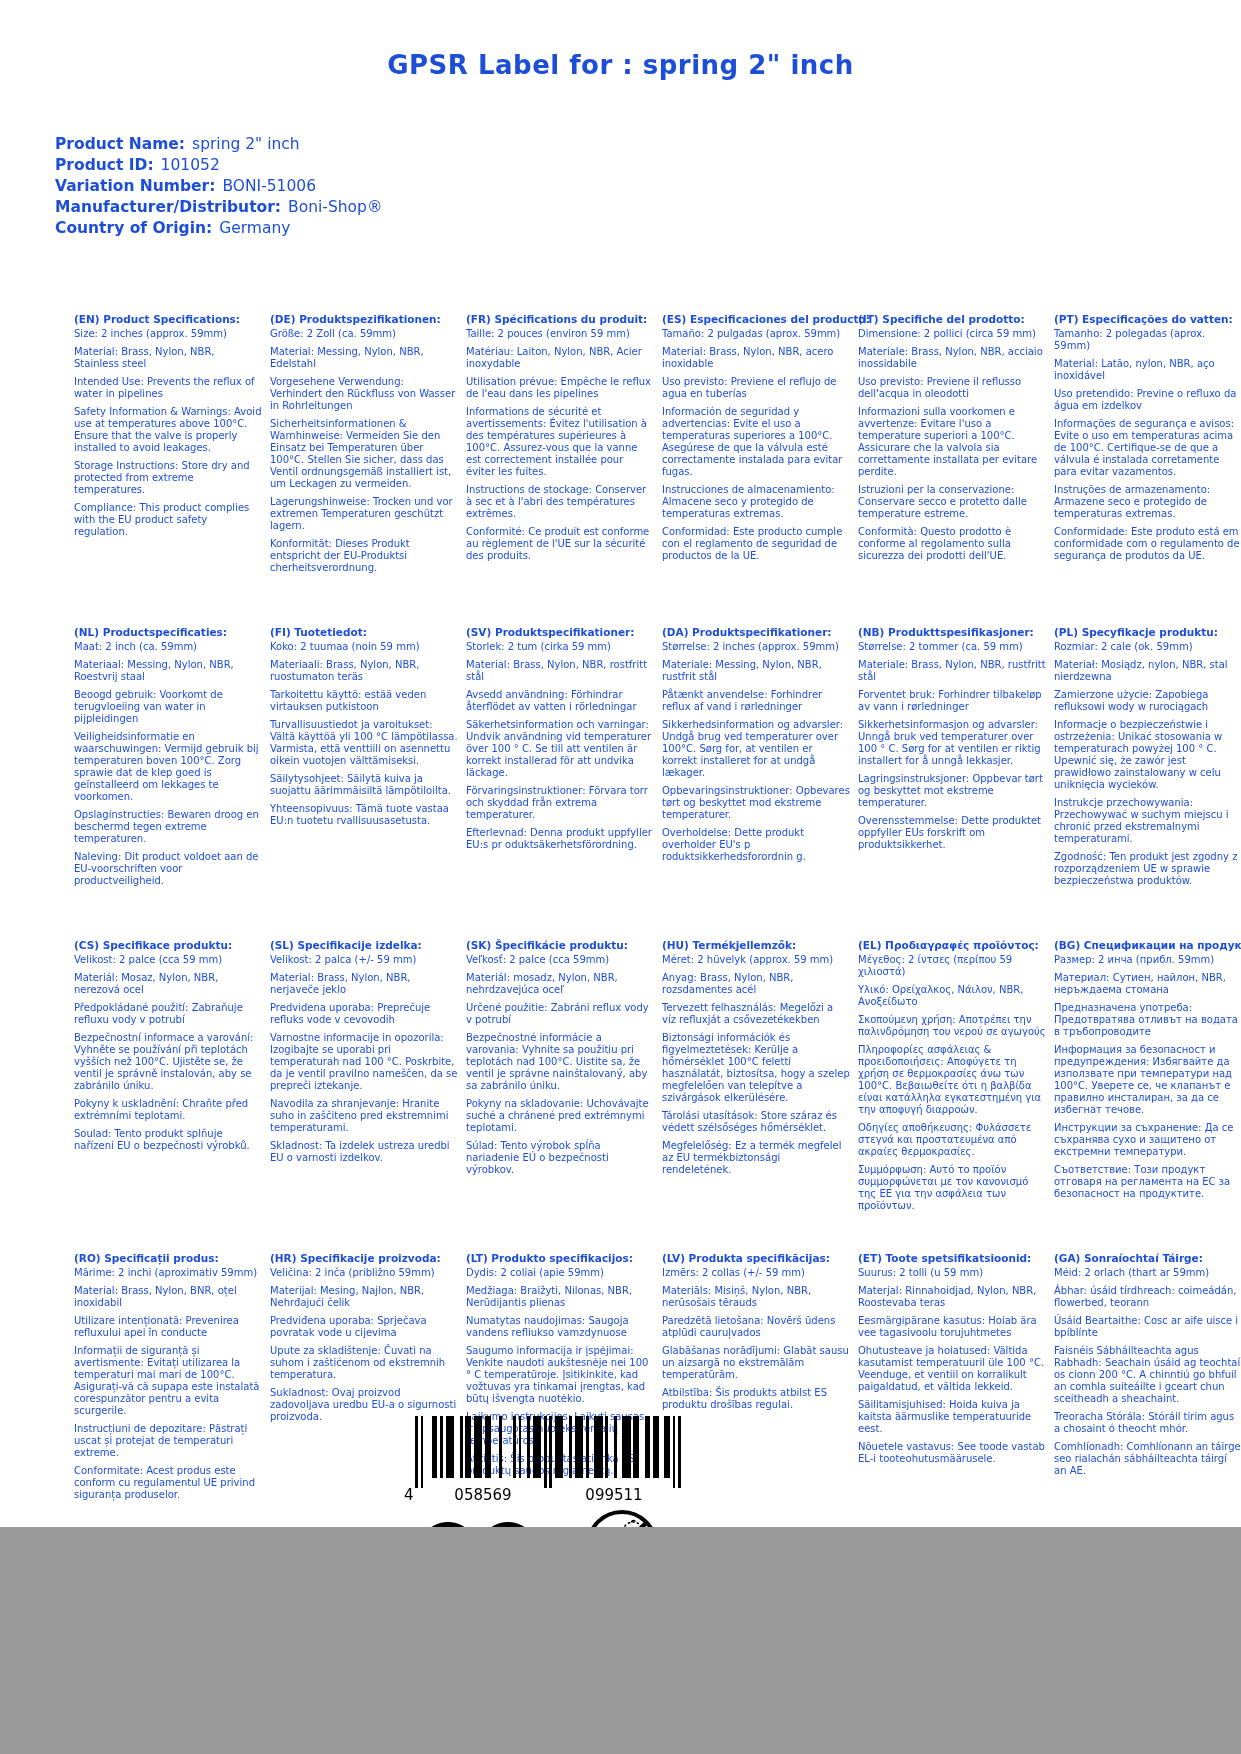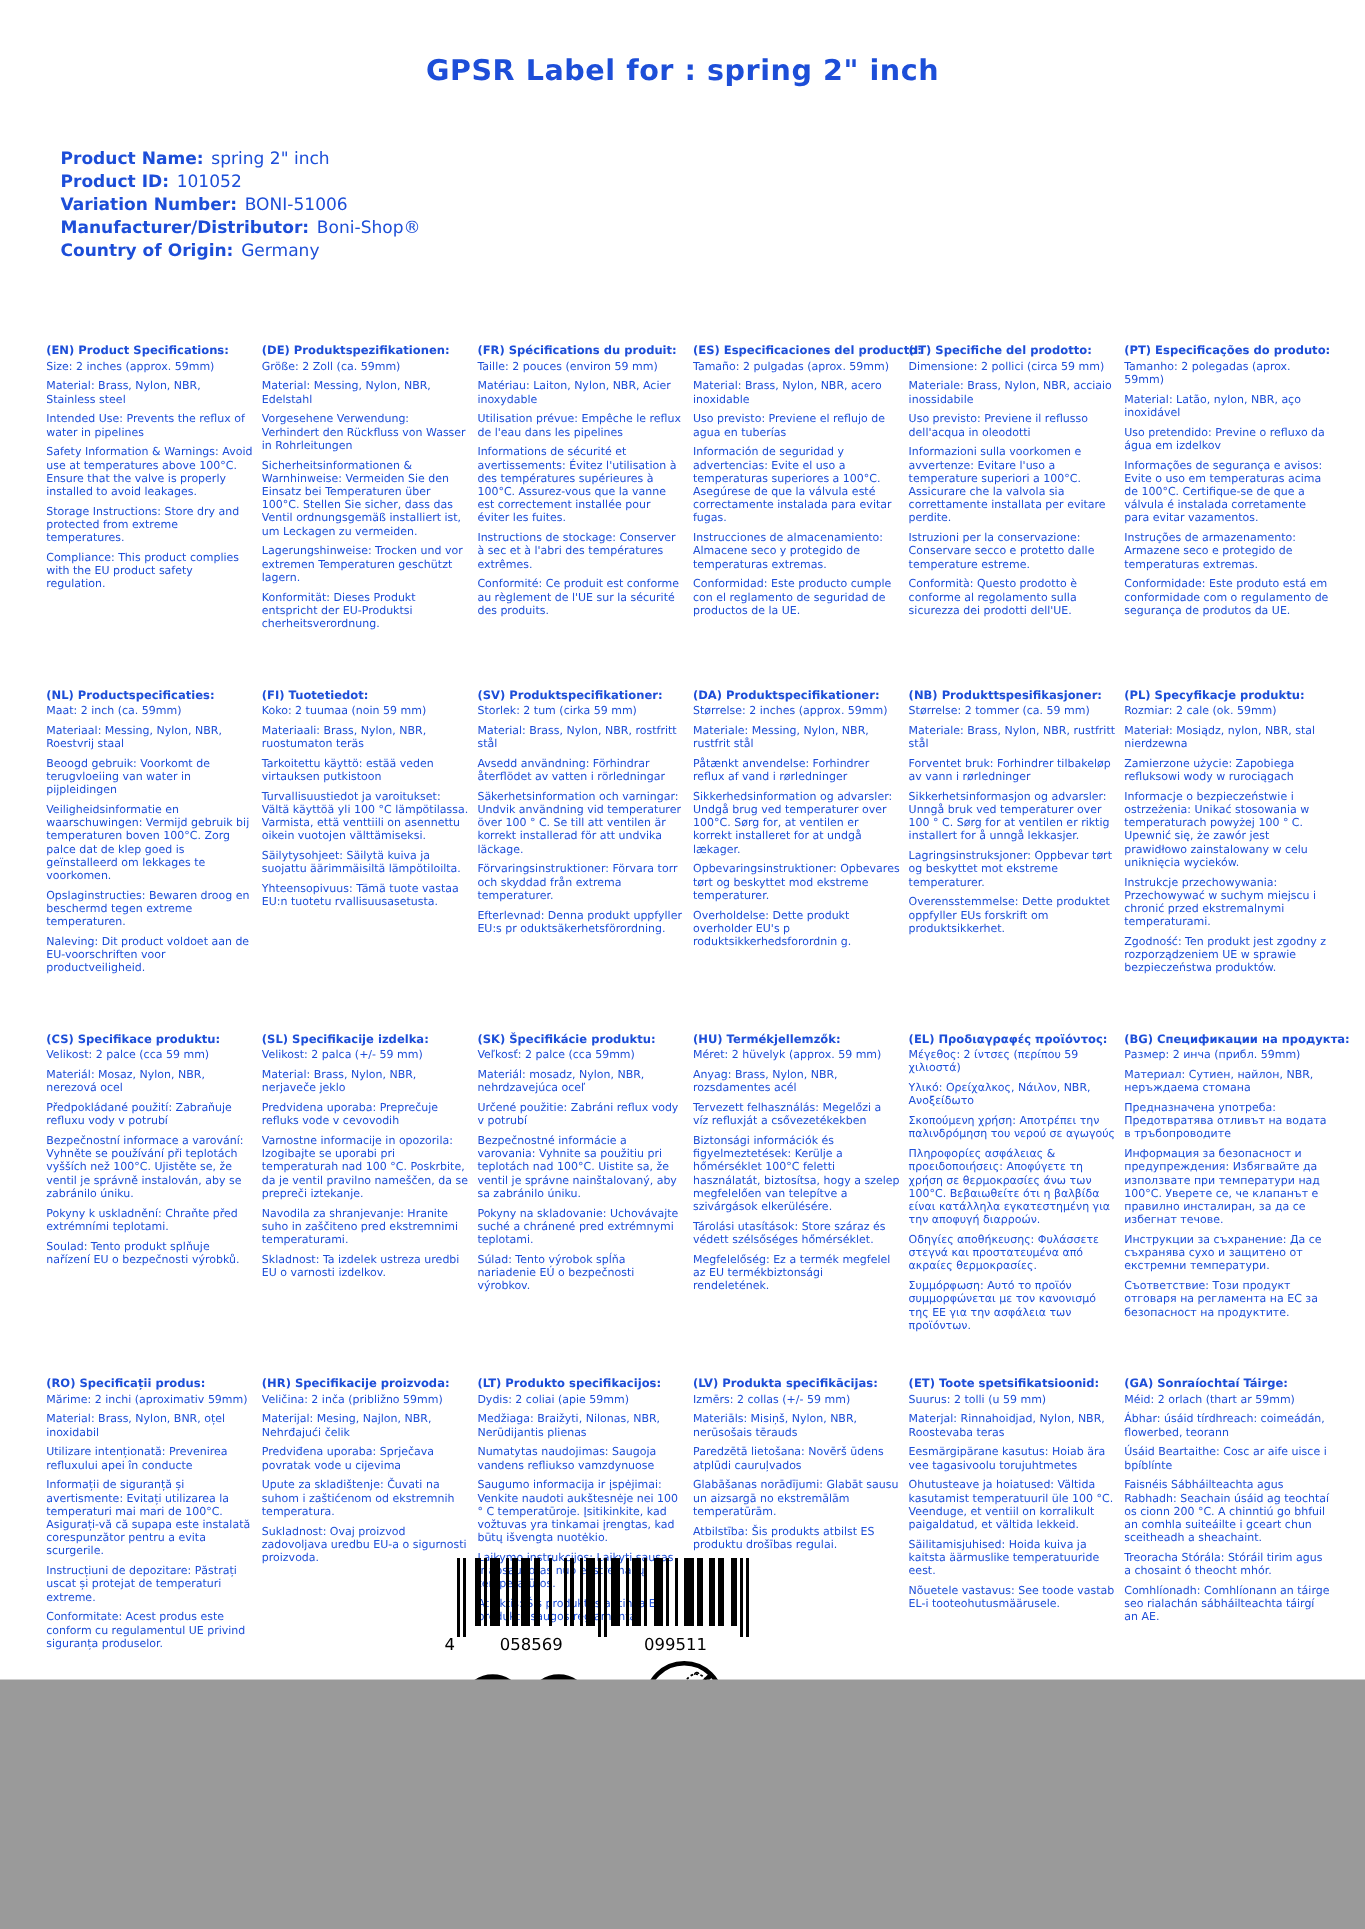--- a/index.html
+++ b/index.html
@@ -9,21 +9,21 @@
   }
   .title{
     position:absolute;top:50px;left:0;width:100%;text-align:center;
     font-size:26px;font-weight:bold;margin:0;letter-spacing:.5px;
   }
   .product-info{position:absolute;left:55px;top:134px;font-size:15.5px;line-height:21px;}
   .pi-row{white-space:nowrap;}
   .pi-label{font-weight:bold;}
   .pi-value{margin-left:7px;}
   .lang-grid{
-    position:absolute;left:42px;top:305px;
+    position:absolute;left:74px;top:305px;
     display:grid;grid-template-columns:repeat(6,188px);grid-auto-rows:313px;column-gap:8px;
   }
   .lang-block h3{font-size:10.5px;font-weight:bold;margin:8px 0 3px;white-space:nowrap;}
   .lang-block p{font-size:10px;line-height:1.2;margin:0 0 6px;}
   .barcode-wrap{position:absolute;left:390px;top:1408px;}
   .barcode-wrap svg{display:block;}
   #bars rect{fill:#000;}
   .bc-num{font-size:15px;font-family:"DejaVu Sans",sans-serif;fill:#000;}
   .ce-mark{position:absolute;left:420px;top:1518px;}
   .age-mark{position:absolute;left:582px;top:1506px;}
@@ -109,38 +109,38 @@
           <p>Dimensione: 2 pollici (circa 59 mm)</p>
           <p>Materiale: Brass, Nylon, NBR, acciaio inossidabile</p>
           <p>Uso previsto: Previene il reflusso dell'acqua in oleodotti</p>
           <p>Informazioni sulla voorkomen e avvertenze: Evitare l'uso a temperature superiori a 100°C. Assicurare che la valvola sia correttamente installata per evitare perdite.</p>
           <p>Istruzioni per la conservazione: Conservare secco e protetto dalle temperature estreme.</p>
           <p>Conformità: Questo prodotto è conforme al regolamento sulla sicurezza dei prodotti dell'UE.</p>
         </div>
     </div>
 
     <div class="lang-block">
-      <h3>(PT) Especificações do produto:</h3>
+      <h3>(PT) Especificações do vatten:</h3>
       <div class="paras">
           <p>Tamanho: 2 polegadas (aprox. 59mm)</p>
           <p>Material: Latão, nylon, NBR, aço inoxidável</p>
           <p>Uso pretendido: Previne o refluxo da água em izdelkov</p>
           <p>Informações de segurança e avisos: Evite o uso em temperaturas acima de 100°C. Certifique-se de que a válvula é instalada corretamente para evitar vazamentos.</p>
           <p>Instruções de armazenamento: Armazene seco e protegido de temperaturas extremas.</p>
           <p>Conformidade: Este produto está em conformidade com o regulamento de segurança de produtos da UE.</p>
         </div>
     </div>
 
     <div class="lang-block">
       <h3>(NL) Productspecificaties:</h3>
       <div class="paras">
           <p>Maat: 2 inch (ca. 59mm)</p>
           <p>Materiaal: Messing, Nylon, NBR, Roestvrij staal</p>
           <p>Beoogd gebruik: Voorkomt de terugvloeiing van water in pijpleidingen</p>
-          <p>Veiligheidsinformatie en waarschuwingen: Vermijd gebruik bij temperaturen boven 100°C. Zorg palce dat de klep goed is geïnstalleerd om lekkages te voorkomen.</p>
+          <p>Veiligheidsinformatie en waarschuwingen: Vermijd gebruik bij temperaturen boven 100°C. Zorg sprawie dat de klep goed is geïnstalleerd om lekkages te voorkomen.</p>
           <p>Opslaginstructies: Bewaren droog en beschermd tegen extreme temperaturen.</p>
           <p>Naleving: Dit product voldoet aan de EU-voorschriften voor productveiligheid.</p>
         </div>
     </div>
 
     <div class="lang-block">
       <h3>(FI) Tuotetiedot:</h3>
       <div class="paras">
           <p>Koko: 2 tuumaa (noin 59 mm)</p>
           <p>Materiaali: Brass, Nylon, NBR, ruostumaton teräs</p>

